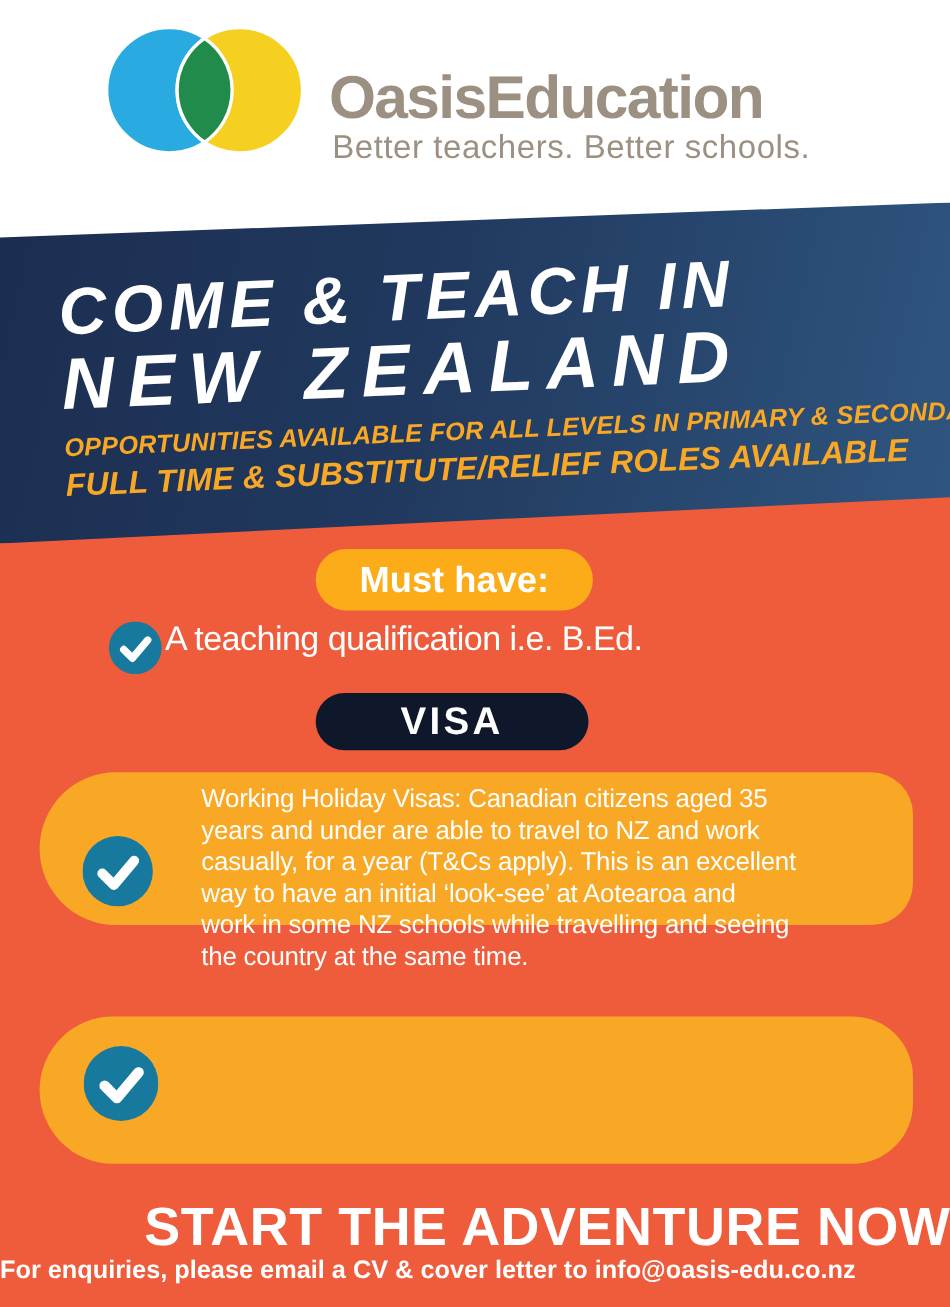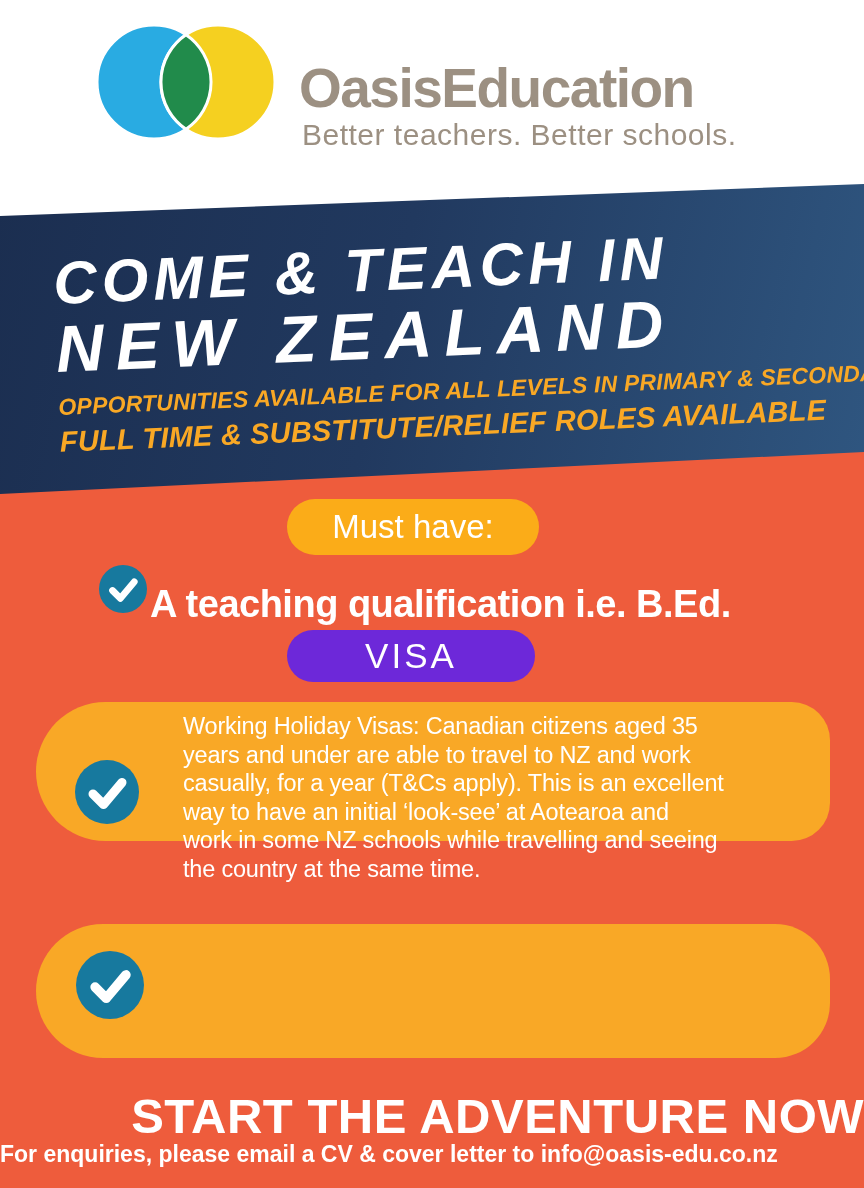--- a/index.html
+++ b/index.html
@@ -50,34 +50,34 @@
     color:#F9A825;letter-spacing:.2px;white-space:nowrap;
   }
   .banner-sub2{
     margin-top:5px;font-size:29px;font-weight:bold;font-style:italic;
     color:#F9A825;letter-spacing:.2px;white-space:nowrap;
   }
 
   
   .pill{
     display:flex;align-items:center;justify-content:center;
-    color:#fff;font-weight:normal;
+    color:#fff;font-weight:bold;
   }
   .must-have-pill{
     left:287px;top:499px;width:252px;height:56px;border-radius:28px;
     background:#FBAC18;font-size:33px;
   }
   .qualification-row{left:99px;top:565px;height:48px;}
   .qualification-text{
-    left:150px;top:583px;font-size:38px;font-weight:bold;color:#ffffff;
+    left:150px;top:563px;font-size:31px;font-weight:normal;color:#ffffff;
     letter-spacing:-.5px;white-space:nowrap;
   }
   .visa-pill{
     left:287px;top:630px;width:248px;height:52px;border-radius:26px;
-    background:#6d28d9;font-size:35px;letter-spacing:3px;
+    background:#0f172a;font-size:35px;letter-spacing:3px;
   }
   .check-badge{display:block;}
 
   
   .visa-card{
     background:#F9A826;color:#ffffff;
   }
   .card-1{left:36px;top:702px;width:794px;height:139px;border-radius:100px 55px 55px 100px;}
   .card-2{left:36px;top:924px;width:794px;height:134px;border-radius:67px 55px 55px 67px;}
   .card-text{

